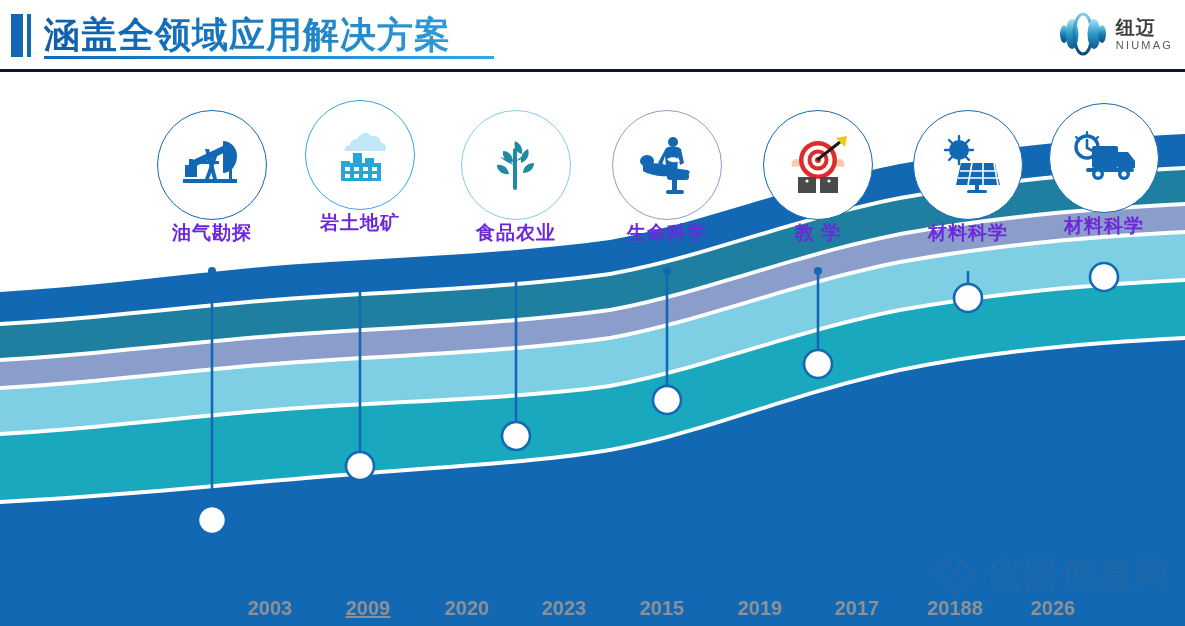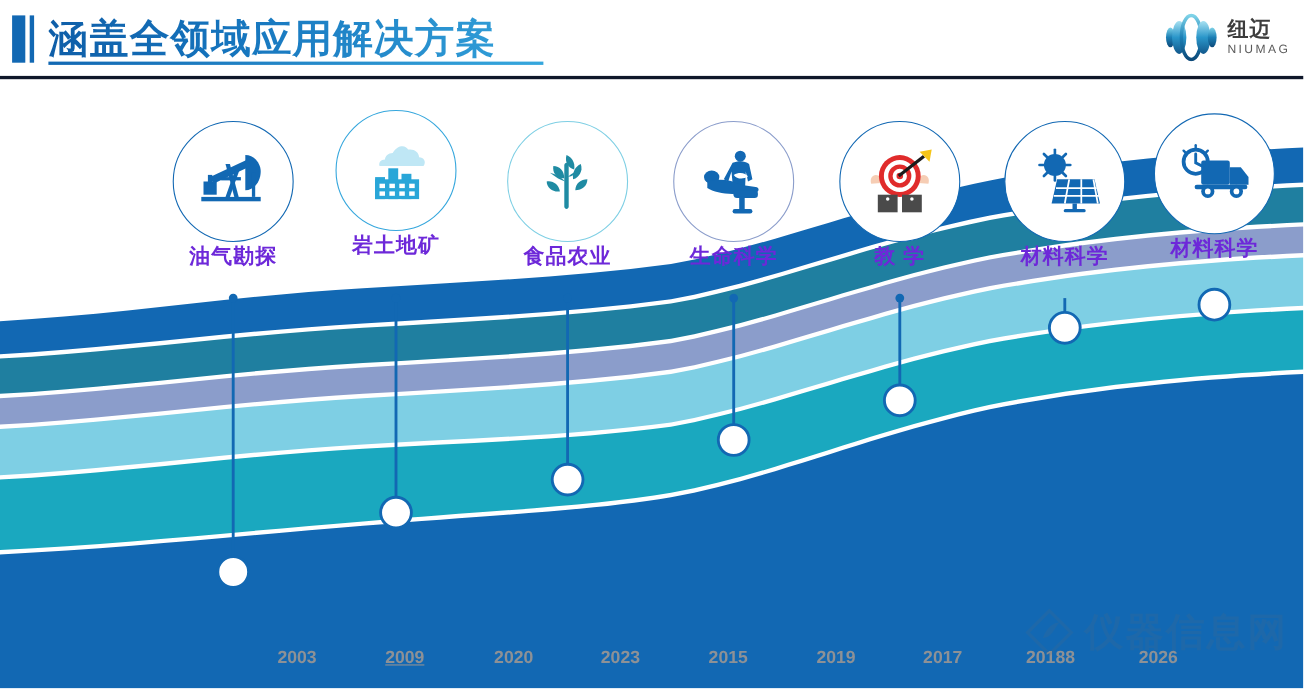--- a/index.html
+++ b/index.html
@@ -54,22 +54,22 @@
   .cat-label {
     margin-top:0; font-size:19px; font-weight:bold;
     color:#6d28d9; white-space:nowrap; letter-spacing:1px;
   }
 
   
   #overlay { position:absolute; left:0; top:0; pointer-events:none; }
 
   
   .year {
-    position:absolute; bottom:18px;
-    font-size:16px; font-weight:bold; color:#8d9196;
+    position:absolute; bottom:6px;
+    font-size:20px; font-weight:bold; color:#8d9196;
     text-align:center; white-space:nowrap;
   }
 
   
   #watermark {
     position:absolute; right:14px; bottom:28px;
     display:flex; align-items:center; gap:8px;
     opacity:.16;
   }
   #watermark .wm-text { font-size:35px; font-weight:bold; color:#5d6a77; letter-spacing:2px; }

